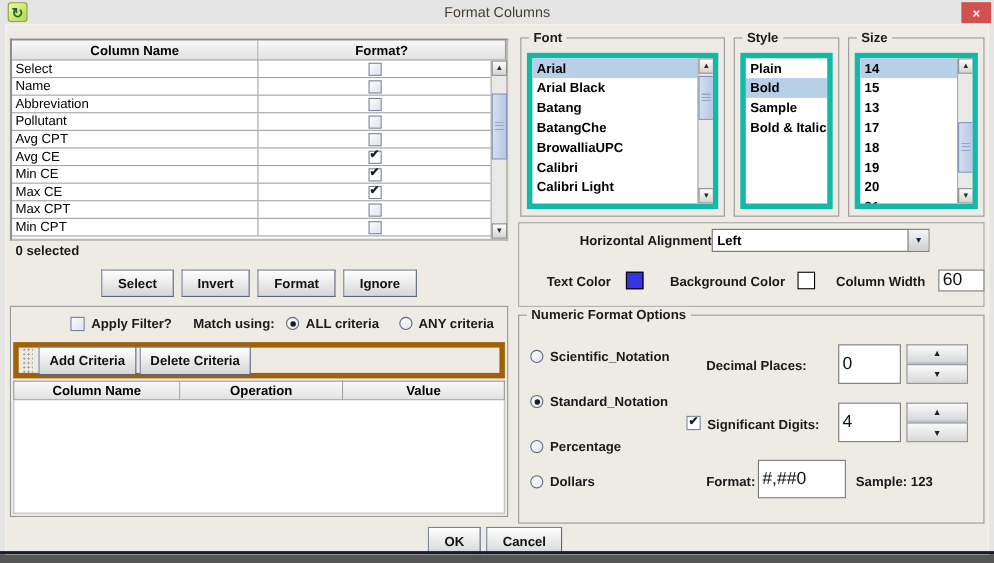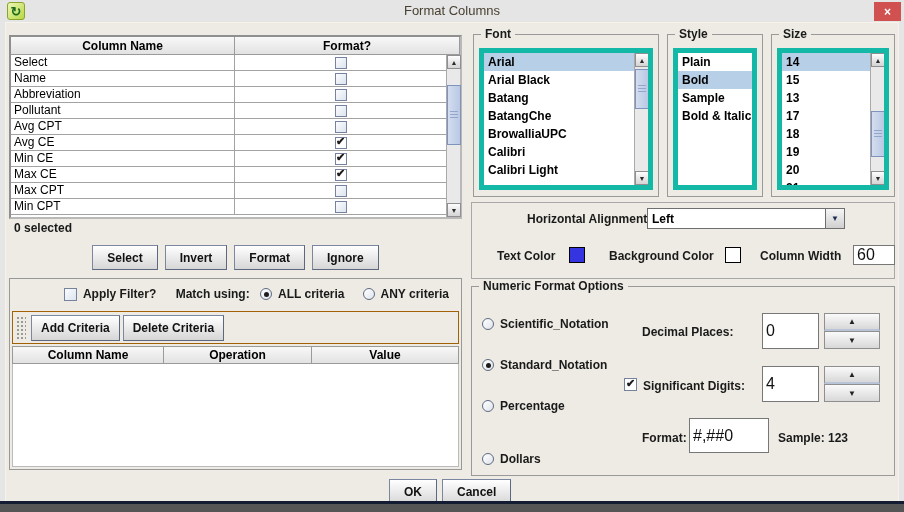--- a/index.html
+++ b/index.html
@@ -76,21 +76,21 @@
   .col-table .sb { top:18px; right:0; bottom:0; }
 
   .status-lbl { position:absolute; left:8px; top:198px; }
 
   .action-row { position:absolute; left:3px; top:222px; width:453px; display:flex; justify-content:center; gap:7px; }
 
   
   .filter-panel { position:absolute; left:3px; top:255px; width:453px; height:192px; border:1px solid #989898; }
   .filter-row { position:absolute; left:0; top:8px; width:100%; display:flex; align-items:center; padding-left:54px; }
   .filter-row .gap-s { width:8px; } .filter-row .gap-l { width:26px; } .filter-row .gap-m { width:14px; }
-  .ftoolbar { position:absolute; left:2px; right:2px; top:32px; height:33px; border:1px solid #a16207;
+  .ftoolbar { position:absolute; left:2px; right:2px; top:32px; height:33px; border:5px solid #a16207;
               display:flex; align-items:center; }
   .grip { width:10px; height:24px; margin:0 5px 0 3px;
           background-image:radial-gradient(#9a9a9a 28%, transparent 32%); background-size:4px 4px; }
   .ftoolbar .mbtn { height:26px; padding:0 9px; margin-right:3px; }
   .crit-header { position:absolute; left:2px; right:2px; top:67px; height:18px; display:flex; }
   .crit-hcell { background:linear-gradient(#f8f8f8,#e2e2e2); border:1px solid #9a9a9a;
                 font-weight:bold; font-size:12px; display:flex; align-items:center; justify-content:center; }
   .crit-hcell + .crit-hcell { border-left:none; }
   .crit-body { position:absolute; left:2px; right:2px; top:85px; bottom:2px; background:#fff; border:1px solid #bbb; border-top:none; }
 
@@ -323,21 +323,21 @@
             <span class="lbl">Scientific_Notation</span>
           </div>
           <div class="radio-row" style="top: 70px;">
             <span class="mrad sel"></span>
             <span class="lbl">Standard_Notation</span>
           </div>
           <div class="radio-row" style="top: 111px;">
             <span class="mrad"></span>
             <span class="lbl">Percentage</span>
           </div>
-          <div class="radio-row" style="top: 164px;">
+          <div class="radio-row" style="top: 143px;">
             <span class="mrad"></span>
             <span class="lbl">Dollars</span>
           </div>
         </div>
 
       <span class="lbl" style="position:absolute; left:170px; top:38px;">Decimal Places:</span>
       <input class="tfield" style="position: absolute; left: 290px; top: 26px; width: 57px; height: 36px;" value="0">
       <div class="spinner" style="left:352px; top:26px;">
         <div class="spin-btn up"></div>
         <div class="spin-btn down"></div>

